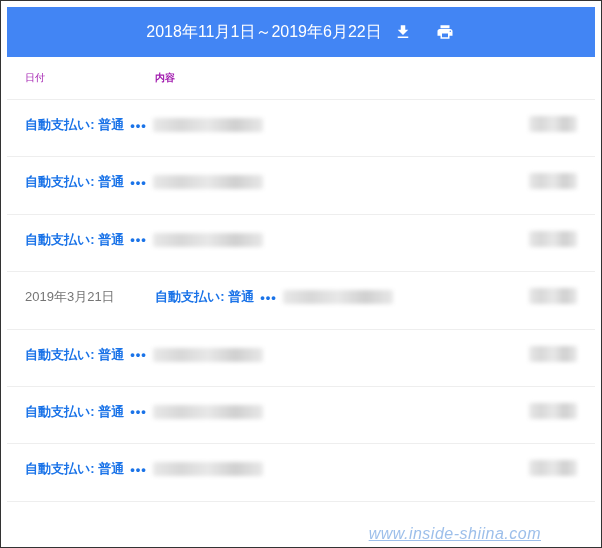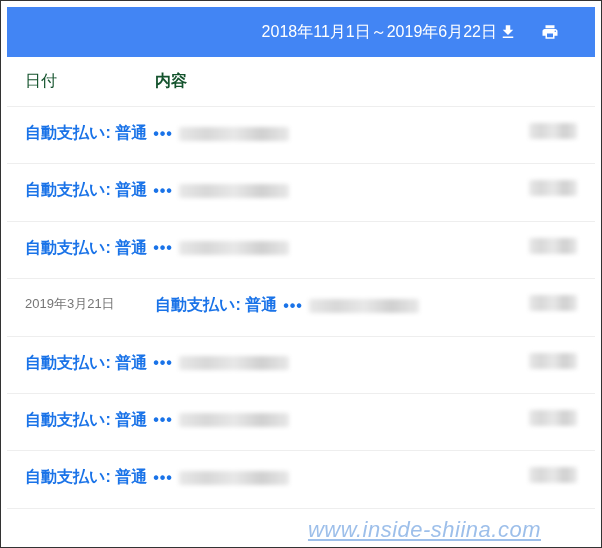--- a/index.html
+++ b/index.html
@@ -10,24 +10,25 @@
     height: 548px;
     position: relative;
     border: 1px solid #333;
   }
   .container {
     padding: 6px;
   }
   .header {
     background: #4285f4;
     color: #fff;
-    padding: 14px 34px;
+    padding: 14px 18px;
     display: flex;
     align-items: center;
-    justify-content: flex-end;
+    justify-content: center;
+    gap: 10px;
   }
   .header-title {
     font-size: 16px;
     font-weight: 500;
   }
   .header-actions {
     display: flex;
     gap: 20px;
     align-items: center;
   }
@@ -36,22 +37,22 @@
     border: none;
     color: #fff;
     cursor: pointer;
     padding: 2px;
     display: flex;
     align-items: center;
   }
   .table-header {
     display: flex;
     padding: 14px 18px;
-    color: #14532d;
-    font-size: 16px;
+    color: #a21caf;
+    font-size: 10px;
     border-bottom: 1px solid #eee;
     justify-content: flex-end;
   }
   .col-date { width: 130px; }
   .col-content { flex: 1; font-weight: bold; }
   .col-amount { width: 90px; text-align: right; line-height: 1.4; }
   .row {
     display: flex;
     padding: 16px 18px 18px;
     border-bottom: 1px solid #eee;
@@ -59,21 +60,21 @@
   }
   .row .col-date {
     color: #757575;
     font-size: 13px;
     line-height: 1.4;
   }
   .row .col-content {
     display: flex;
     align-items: center;
     gap: 6px;
-    font-size: 16px;
+    font-size: 13px;
   }
   .payment-link {
     color: #1a73e8;
   }
   .dots {
     color: #1a73e8;
     letter-spacing: 1px;
   }
   .pixelated {
     display: inline-block;
@@ -81,21 +82,21 @@
     background: linear-gradient(90deg,#e8e8e8,#d8d8d8,#e8e8e8,#d0d0d0,#e8e8e8);
     filter: blur(2px);
     border-radius: 2px;
   }
   .pixelated.content { width: 110px; }
   .pixelated.amount { width: 48px; height: 16px; margin-left: auto; }
   .watermark {
     position: absolute;
     bottom: 4px;
     right: 60px;
-    font-size: 22px;
+    font-size: 16px;
     color: rgba(140, 180, 230, 0.85);
     font-style: italic;
     letter-spacing: 0.5px;
     text-decoration: underline;
     pointer-events: none;
   }
 </style>
 </head>
 <body>
 

